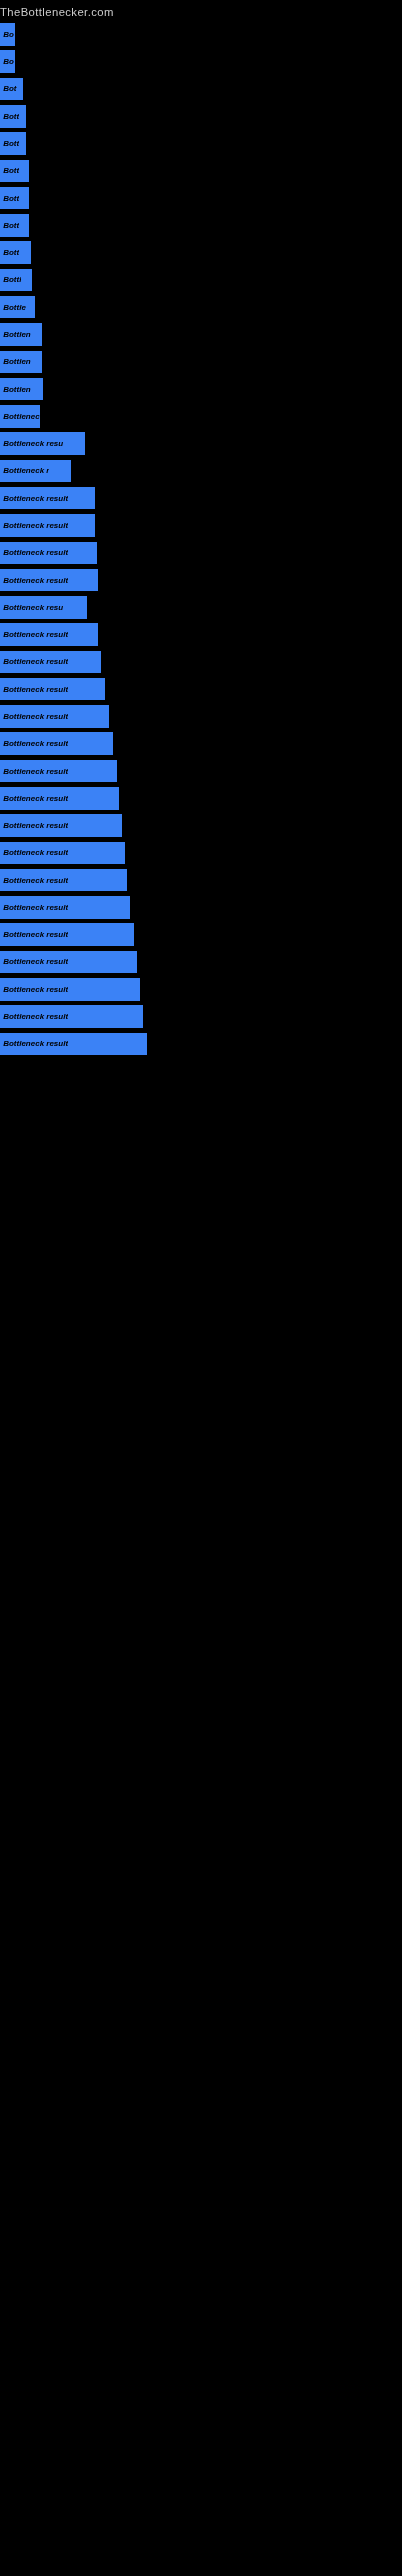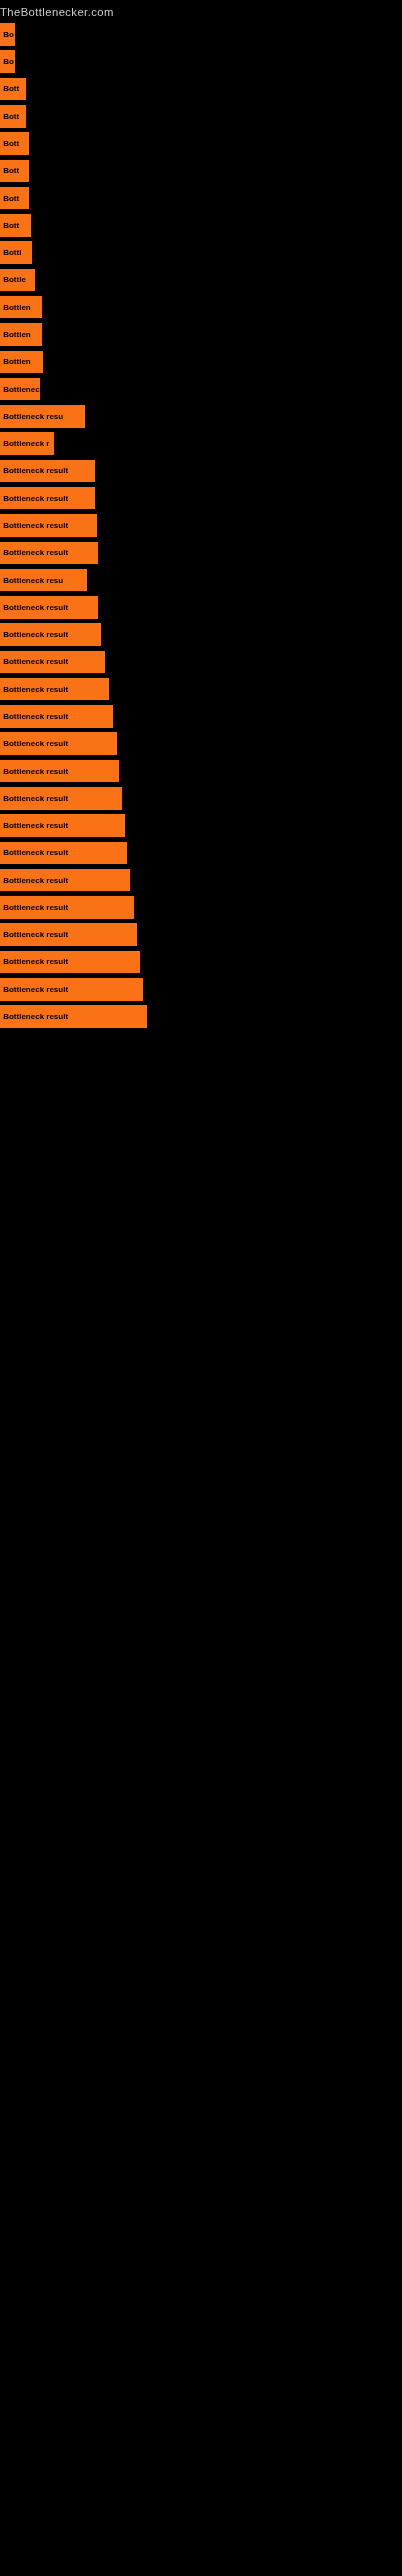--- a/index.html
+++ b/index.html
@@ -21,27 +21,28 @@
       padding: 6.4px 0 3.2px 0;
       letter-spacing: 0.4px;
     }
     .bar-container {
       display: flex;
       align-items: center;
       margin-bottom: 1.6px;
       padding: 1.6px 0;
     }
     .bar {
-      background-color: #f97316;
+      background-color: #3b82f6;
       height: 22.5px;
       display: flex;
       align-items: center;
       padding-left: 3.2px;
       min-width: 8px;
       overflow: hidden;
+      font-style: italic;
     }
     .bar-label {
       color: #000000;
       font-size: 8px;
       font-weight: bold;
       white-space: nowrap;
       overflow: hidden;
     }
   </style>
 </head>
@@ -54,20 +55,25 @@
       <div class="bar" style="width: 14.5px;">
         <span class="bar-label">Bo</span>
       </div>
     </div>
     <div class="bar-container">
       <div class="bar" style="width: 14.5px;">
         <span class="bar-label">Bo</span>
       </div>
     </div>
     <div class="bar-container">
+      <div class="bar" style="width: 22.5px;">
+        <span class="bar-label">Bot</span>
+      </div>
+    </div>
+    <div class="bar-container">
       <div class="bar" style="width: 26px;">
         <span class="bar-label">Bott</span>
       </div>
     </div>
     <div class="bar-container">
       <div class="bar" style="width: 26px;">
         <span class="bar-label">Bott</span>
       </div>
     </div>
     <div class="bar-container">
@@ -119,21 +125,21 @@
       <div class="bar" style="width: 40px;">
         <span class="bar-label">Bottleneck</span>
       </div>
     </div>
     <div class="bar-container">
       <div class="bar" style="width: 85px;">
         <span class="bar-label">Bottleneck resu</span>
       </div>
     </div>
     <div class="bar-container">
-      <div class="bar" style="width: 54px;">
+      <div class="bar" style="width: 71px;">
         <span class="bar-label">Bottleneck r</span>
       </div>
     </div>
     <div class="bar-container">
       <div class="bar" style="width: 95px;">
         <span class="bar-label">Bottleneck result</span>
       </div>
     </div>
     <div class="bar-container">
       <div class="bar" style="width: 95px;">

